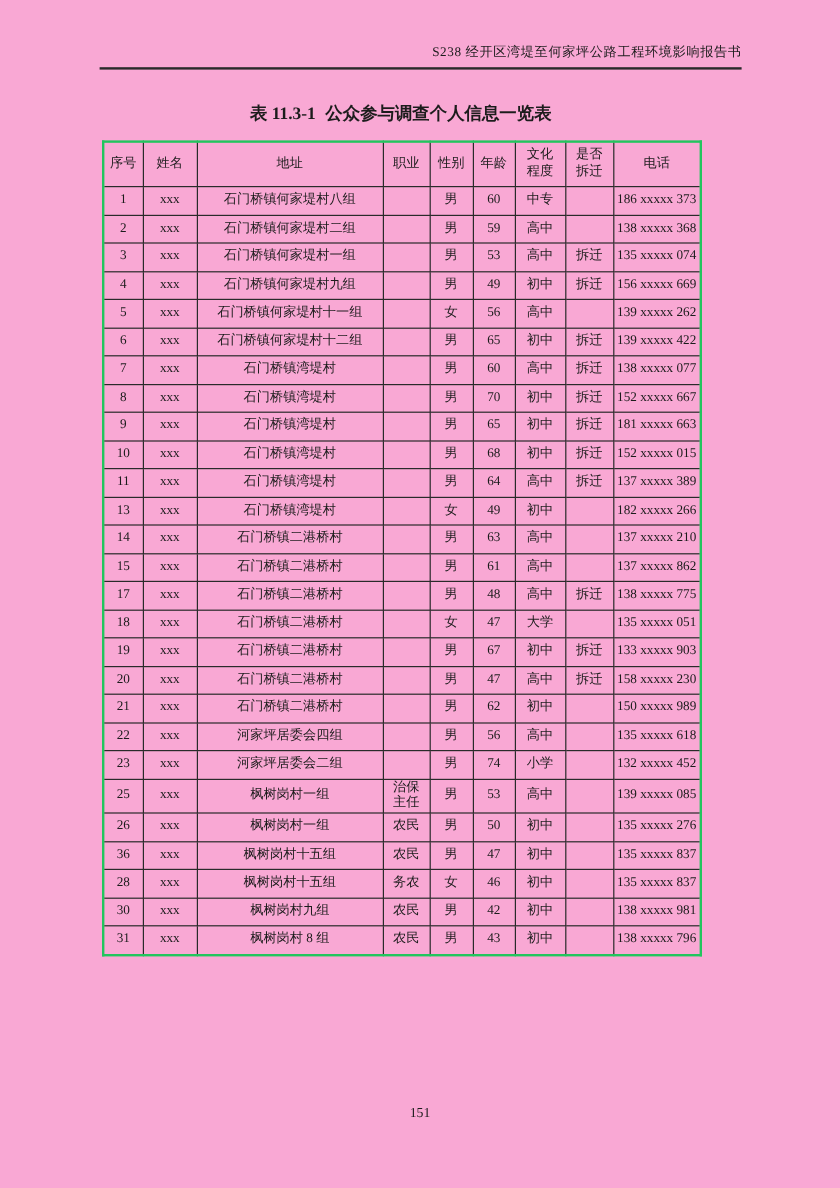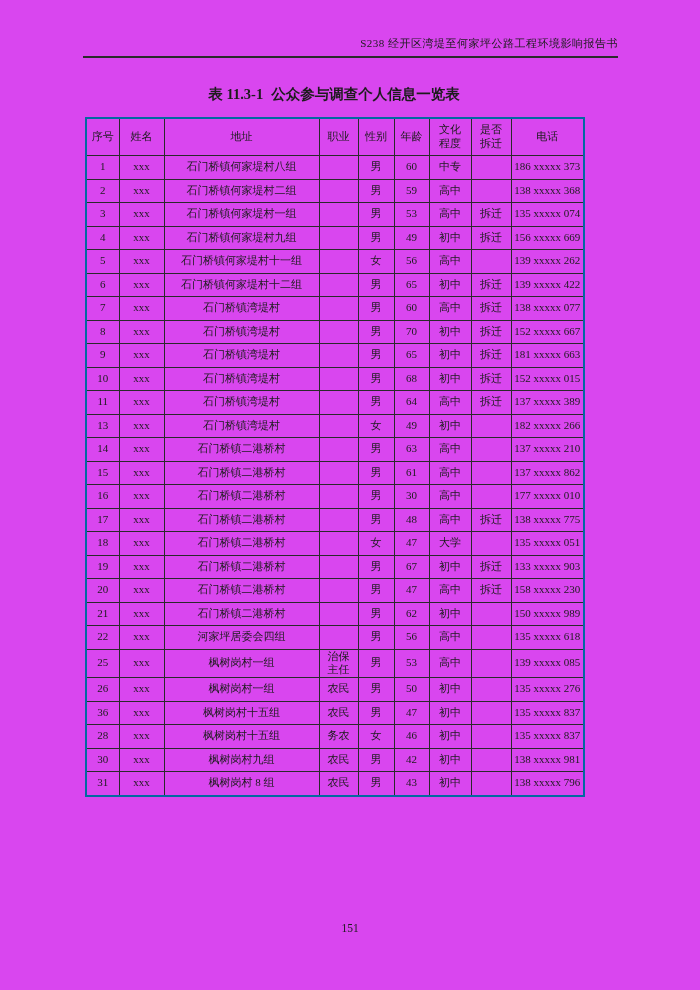--- a/index.html
+++ b/index.html
@@ -4,21 +4,21 @@
 <style>
   html, body {
     margin: 0;
     padding: 0;
     background: #ffffff;
   }
   .page {
     position: relative;
     width: 700px;
     height: 990px;
-    background: #d946ef;
+    background: #f9a8d4;
     font-family: "Liberation Serif", "DejaVu Serif", serif;
     color: #1c1c1c;
     overflow: hidden;
   }
   .doc-header {
     position: absolute;
     top: 36px;
     left: 83px;
     width: 535px;
     text-align: right;
@@ -40,21 +40,21 @@
   .table-title .title-label {
     margin-right: 8px;
   }
   table.survey {
     position: absolute;
     top: 117px;
     left: 85px;
     width: 498px;
     border-collapse: collapse;
     table-layout: fixed;
-    border: 2px solid #0369a1;
+    border: 2px solid #22c55e;
   }
   table.survey th,
   table.survey td {
     border: 1px solid #2a2a2a;
     text-align: center;
     vertical-align: middle;
     font-size: 11px;
     font-weight: normal;
     padding: 0 2px;
     line-height: 1.25;
@@ -263,31 +263,20 @@
           <td>xxx</td>
           <td>石门桥镇二港桥村</td>
           <td></td>
           <td>男</td>
           <td>61</td>
           <td>高中</td>
           <td></td>
           <td>137 xxxxx 862</td>
         </tr>
         <tr>
-          <td>16</td>
-          <td>xxx</td>
-          <td>石门桥镇二港桥村</td>
-          <td></td>
-          <td>男</td>
-          <td>30</td>
-          <td>高中</td>
-          <td></td>
-          <td>177 xxxxx 010</td>
-        </tr>
-        <tr>
           <td>17</td>
           <td>xxx</td>
           <td>石门桥镇二港桥村</td>
           <td></td>
           <td>男</td>
           <td>48</td>
           <td>高中</td>
           <td>拆迁</td>
           <td>138 xxxxx 775</td>
         </tr>
@@ -338,20 +327,31 @@
         <tr>
           <td>22</td>
           <td>xxx</td>
           <td>河家坪居委会四组</td>
           <td></td>
           <td>男</td>
           <td>56</td>
           <td>高中</td>
           <td></td>
           <td>135 xxxxx 618</td>
+        </tr>
+        <tr>
+          <td>23</td>
+          <td>xxx</td>
+          <td>河家坪居委会二组</td>
+          <td></td>
+          <td>男</td>
+          <td>74</td>
+          <td>小学</td>
+          <td></td>
+          <td>132 xxxxx 452</td>
         </tr>
         <tr>
           <td>25</td>
           <td>xxx</td>
           <td>枫树岗村一组</td>
           <td>治保
 主任</td>
           <td>男</td>
           <td>53</td>
           <td>高中</td>

